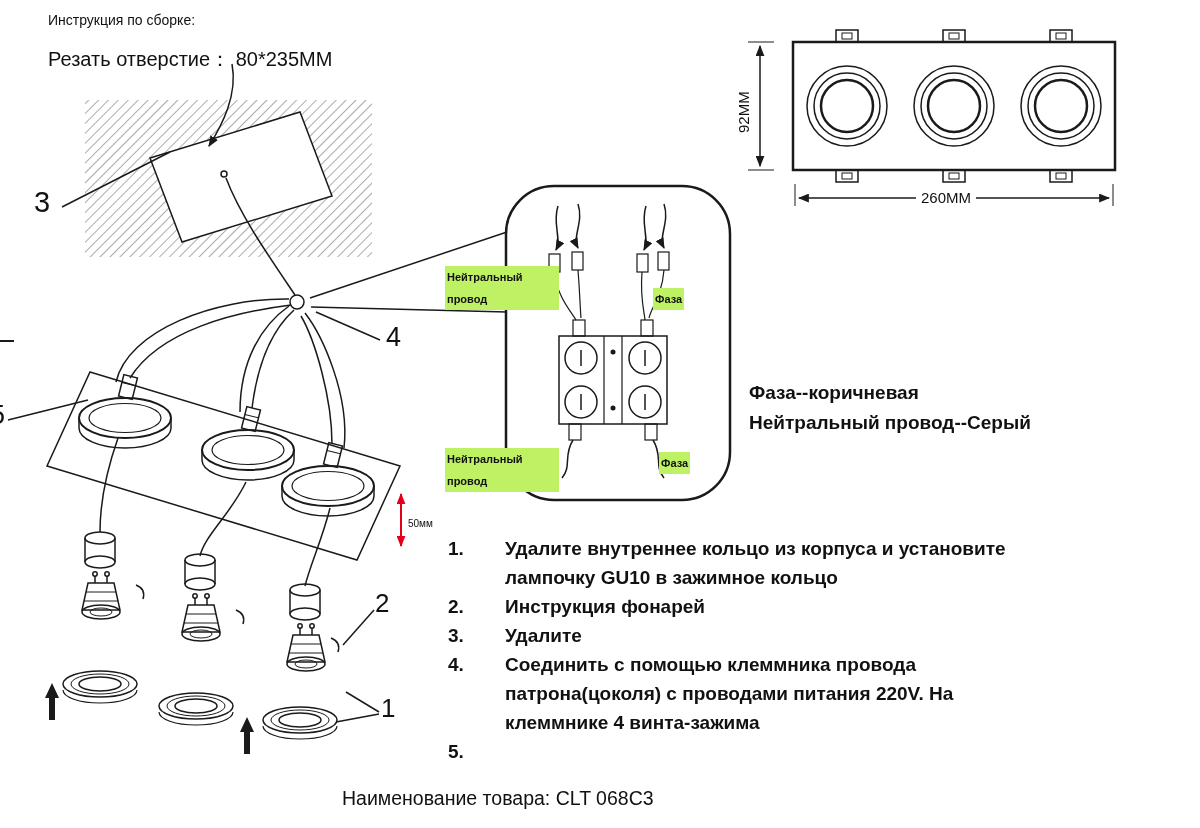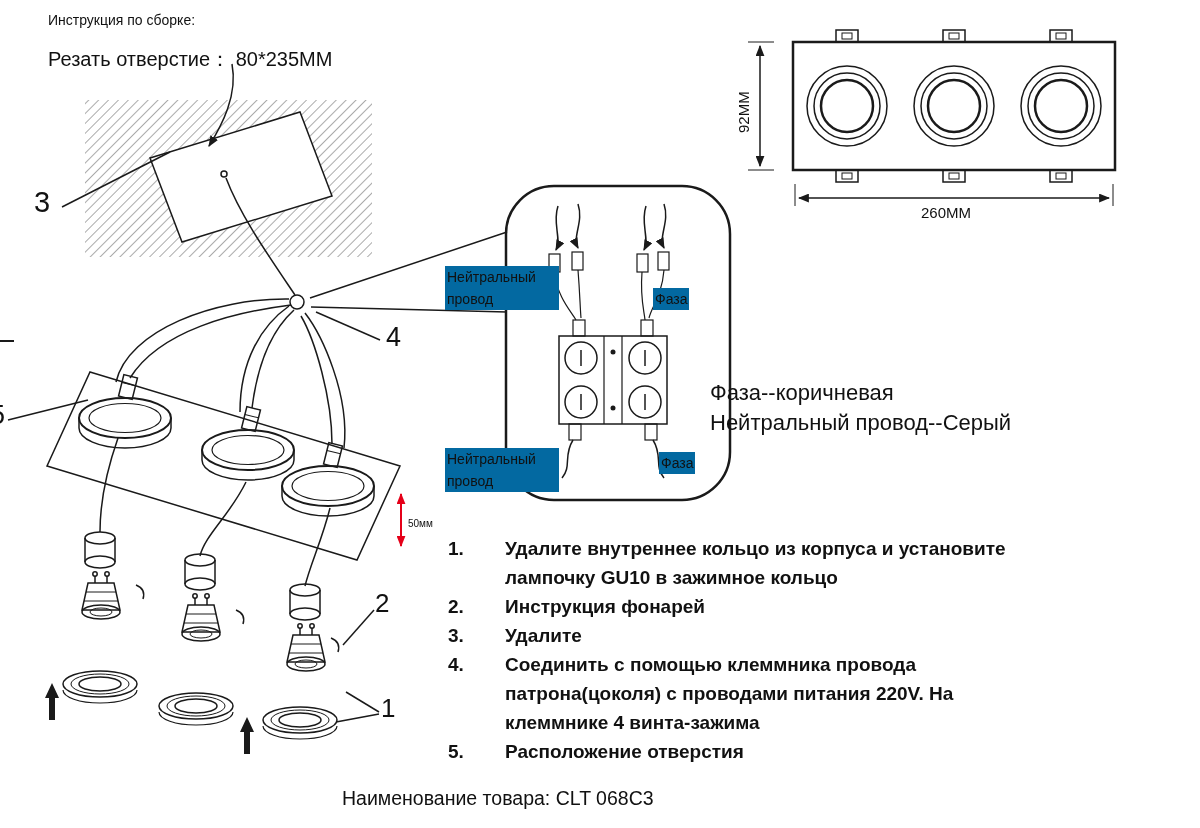--- a/index.html
+++ b/index.html
@@ -2,27 +2,27 @@
 <html><head>
 <meta charset="utf-8">
 <style>
   *{margin:0;padding:0;box-sizing:border-box}
   html,body{width:1200px;height:828px;background:#fff;overflow:hidden}
   body{font-family:"Liberation Sans",sans-serif;color:#111;position:relative}
   .art{position:absolute;left:0;top:0}
   .txt{position:absolute;white-space:nowrap;color:#111}
   .b{font-weight:400}
   .pnum{position:absolute;font-size:27px;color:#111;font-weight:400}
-  .clabel{position:absolute;font-weight:400;font-size:14px;line-height:22px;background:#0369a1;padding:0 2px}
+  .clabel{position:absolute;font-weight:700;font-size:11px;line-height:22px;background:#bef264;padding:0 2px}
   .wrap{white-space:normal}
   .steps{position:absolute;left:448px;top:534px;width:640px}
   .step{display:flex;font-weight:700;font-size:19px;line-height:29px}
   .step-num{width:57px;flex:none}
   .step-text{white-space:pre-line}
-  .legend{position:absolute;left:710px;top:378px;font-weight:400;font-size:22px;line-height:30px}
+  .legend{position:absolute;left:749px;top:378px;font-weight:700;font-size:19px;line-height:30px}
   .rot90{transform:rotate(-90deg);transform-origin:0 0}
 </style>
 </head>
 <body>
 
 <svg class="art" width="1200" height="828" viewBox="0 0 1200 828">
   <defs>
     <marker id="ab" viewBox="0 0 10 8" markerWidth="11" markerHeight="9" refX="9" refY="4" orient="auto" markerUnits="userSpaceOnUse">
       <path d="M0,0 L10,4 L0,8 z" fill="#1a1a1a"></path>
     </marker>
@@ -273,21 +273,21 @@
 <div class="txt" style="left:48px;top:12px;font-size:14px">Инструкция по сборке:</div>
 <div class="txt b" style="left:48px;top:46px;font-size:20px">Резать отверстие： 80*235ММ</div>
 
 <div class="pnum" style="left:34px;top:186px;font-size:29px">3</div>
 <div class="pnum" style="left:386px;top:322px">4</div>
 <div class="pnum" style="left:-10px;top:400px">5</div>
 <div class="pnum" style="left:375px;top:588px;font-size:26px">2</div>
 <div class="pnum" style="left:381px;top:693px;font-size:26px">1</div>
 
 <div class="txt rot90" style="left:735px;top:133px;font-size:15px">92MM</div>
-<div class="txt" style="left:916px;top:204px;font-size:15px;background:#fff;padding:0 5px">260MM</div>
+<div class="txt" style="left:916px;top:189px;font-size:15px;background:#fff;padding:0 5px">260MM</div>
 <div class="txt" style="left:408px;top:518px;font-size:10px">50мм</div>
 
 <div class="clabel wrap" style="left:445px;top:266px;width:114px">Нейтральный провод</div>
 <div class="clabel" style="left:653px;top:288px">Фаза</div>
 <div class="clabel wrap" style="left:445px;top:448px;width:114px">Нейтральный провод</div>
 <div class="clabel" style="left:659px;top:452px">Фаза</div>
 
 <div class="legend">
   <div>Фаза--коричневая</div>
   <div>Нейтральный провод--Серый</div>
@@ -308,17 +308,16 @@
     <span class="step-text">Удалите</span>
   </div>
   <div class="step">
     <span class="step-num">4.</span>
     <span class="step-text">Соединить с помощью клеммника провода
 патрона(цоколя) с проводами питания 220V. На
 клеммнике 4 винта-зажима</span>
   </div>
   <div class="step">
     <span class="step-num">5.</span>
-    <span class="step-text">Расположение отверстия</span>
   </div>
 </div>
 
 <div class="txt" style="left:342px;top:787px;font-size:19.5px">Наименование товара: CLT 068C3</div>
 
 </body></html>

